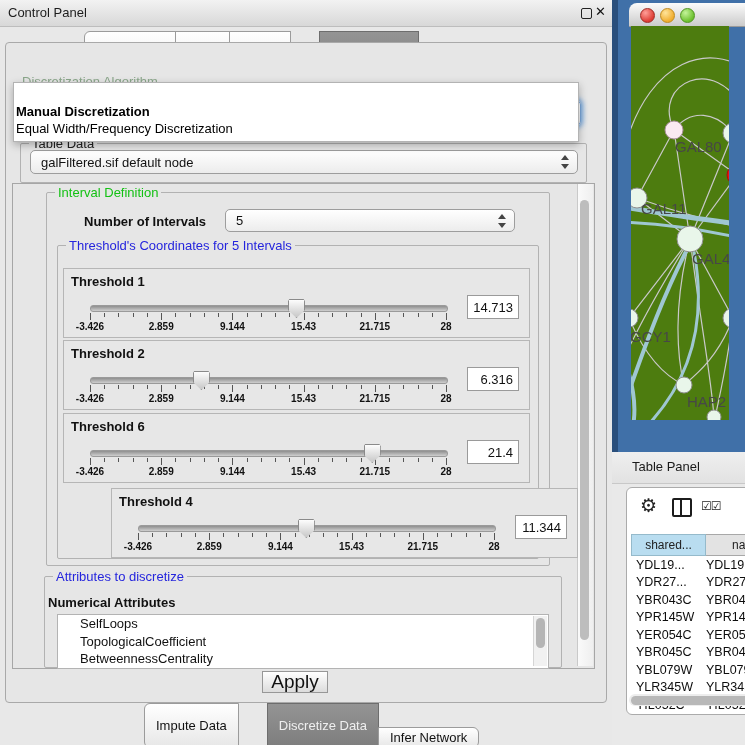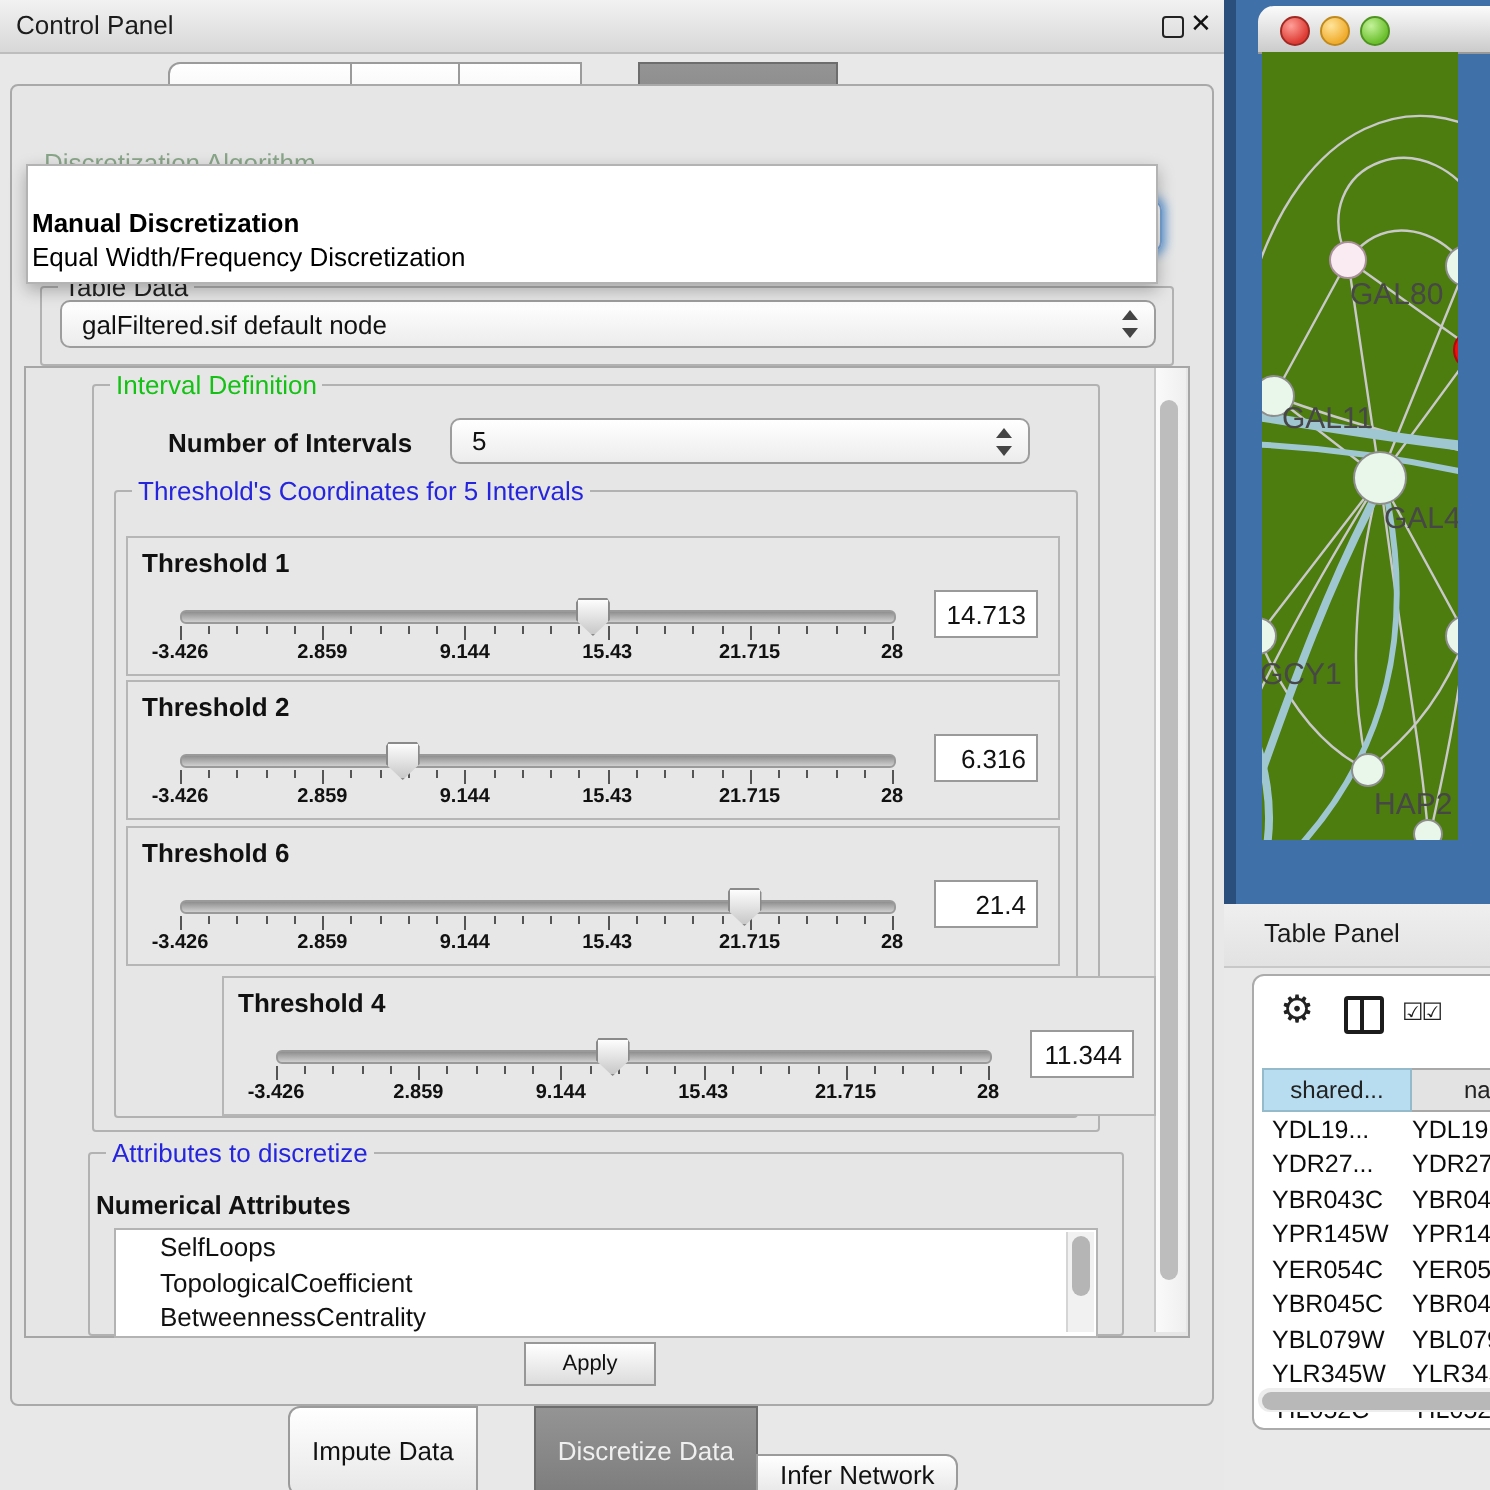--- a/index.html
+++ b/index.html
@@ -60,21 +60,21 @@
   .tick.major{height:7px;}
   .tick-label{position:absolute;top:8px;transform:translateX(-50%);font-size:10px;font-weight:bold;color:#111;white-space:nowrap;}
   .val-box{position:absolute;left:403px;top:26px;width:52px;height:24px;background:#fff;
     border:1px solid #9a9a9a;font-size:13px;color:#111;text-align:right;line-height:24px;padding-right:5px;box-sizing:border-box;}
   
   .attr-list{background:#fff;border:1px solid #b3b3b3;font-size:13px;color:#111;overflow:hidden;}
   .attr-item{padding-left:22px;line-height:17.5px;white-space:nowrap;}
   .list-scroll{position:absolute;right:1px;top:1px;width:13px;height:50px;background:#f1f1f1;border-left:1px solid #d5d5d5;}
   .list-thumb{position:absolute;left:2px;top:2px;width:9px;height:30px;border-radius:5px;background:#b5b5b5;}
   .btn{background:linear-gradient(#ffffff,#dcdcdc);border:1px solid #979797;border-radius:0;
-    font-size:11px;color:#111;text-align:center;}
+    font-size:19px;color:#111;text-align:center;}
   
   .right-bg{left:612px;top:0;width:133px;height:745px;background:#e9e9e9;}
   .navy{left:612px;top:0;width:6px;height:452px;background:#2a4f7c;}
   .net-frame{left:618px;top:0;width:127px;height:452px;background:#4070a8;}
   .net-titlebar{left:629px;top:3px;width:116px;height:23px;border-radius:8px 0 0 0;
     background:linear-gradient(#fbfbfb,#cbcbcb);border-bottom:1px solid #999;}
   .light{position:absolute;top:5px;width:13px;height:13px;border-radius:50%;}
   .net-canvas{left:631px;top:26px;width:98px;height:394px;background:#4d7c0f;overflow:hidden;}
   .node-label{font-size:15px;fill:#474747;font-family:"Liberation Sans","DejaVu Sans",sans-serif;}
   

